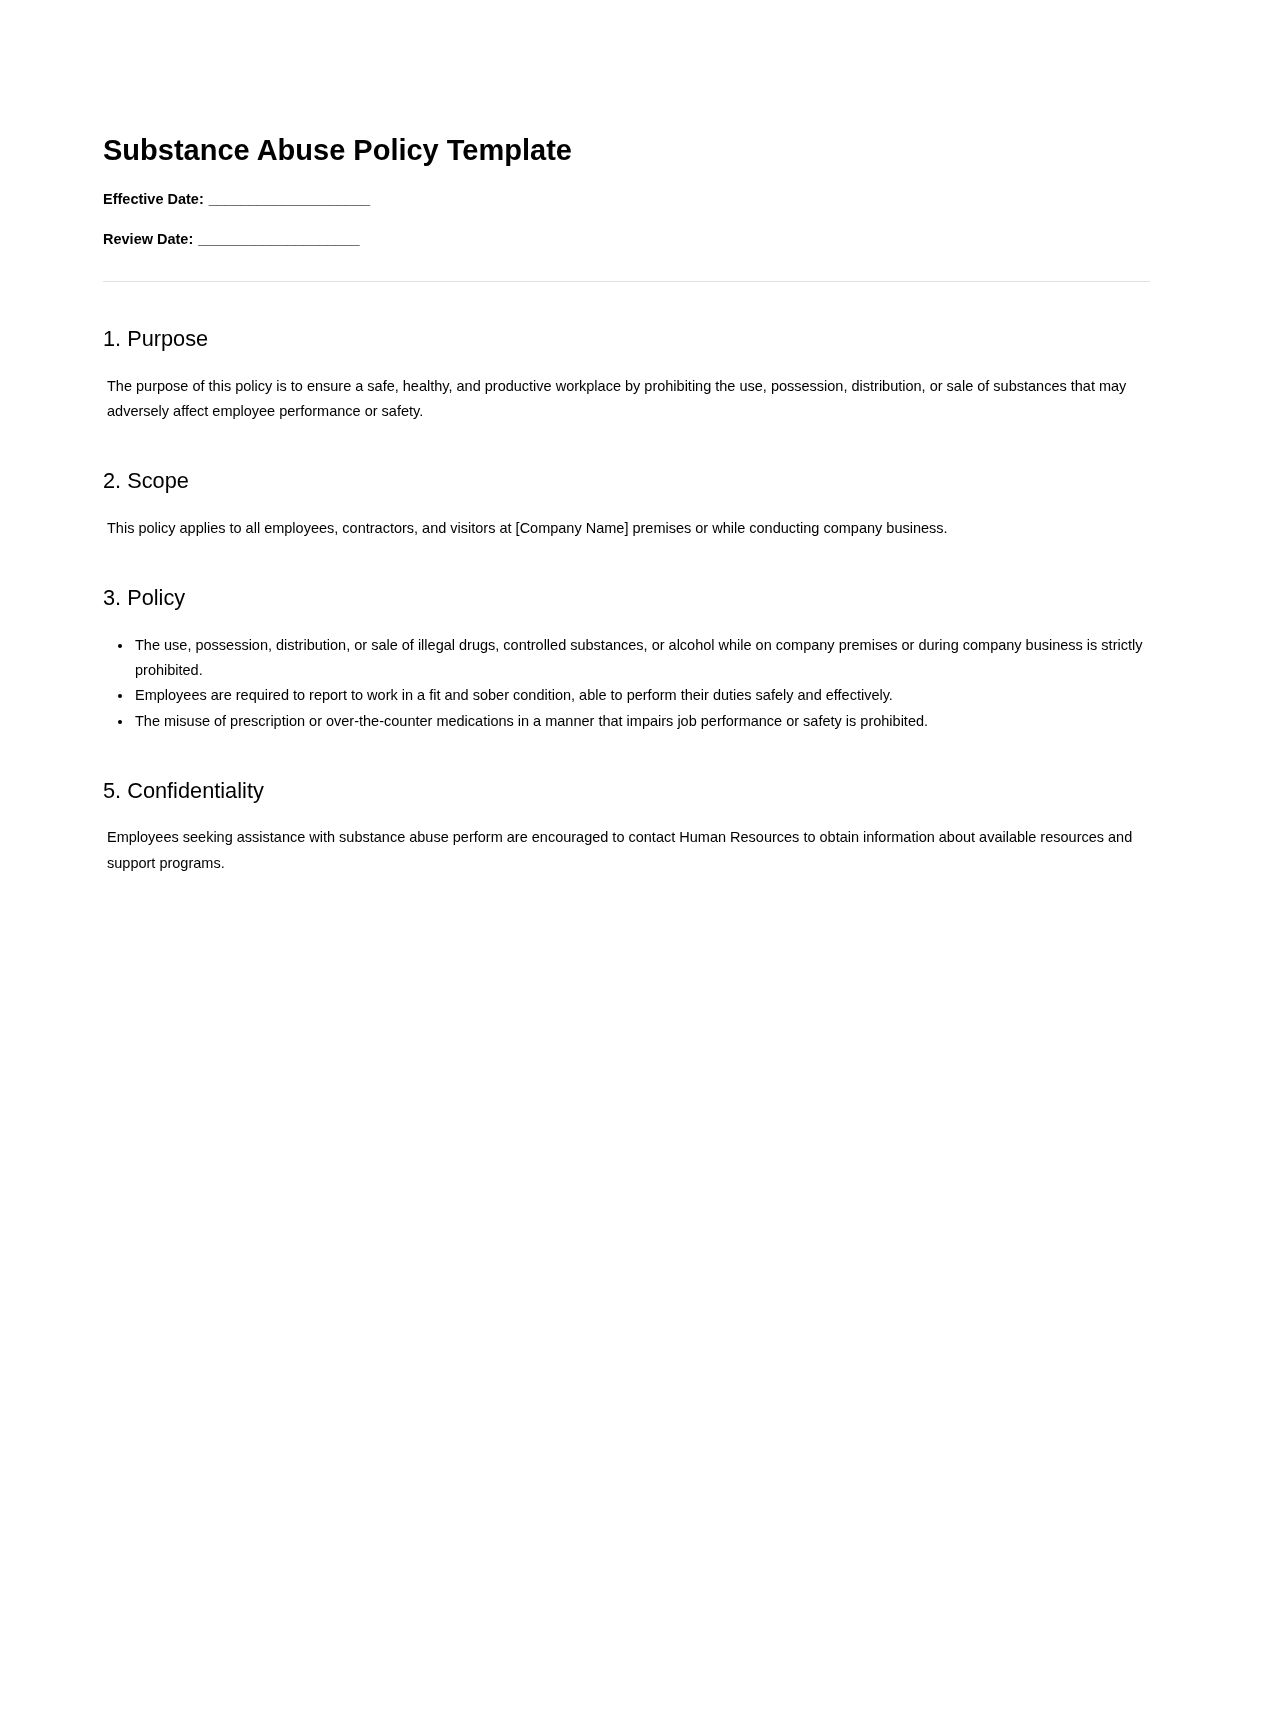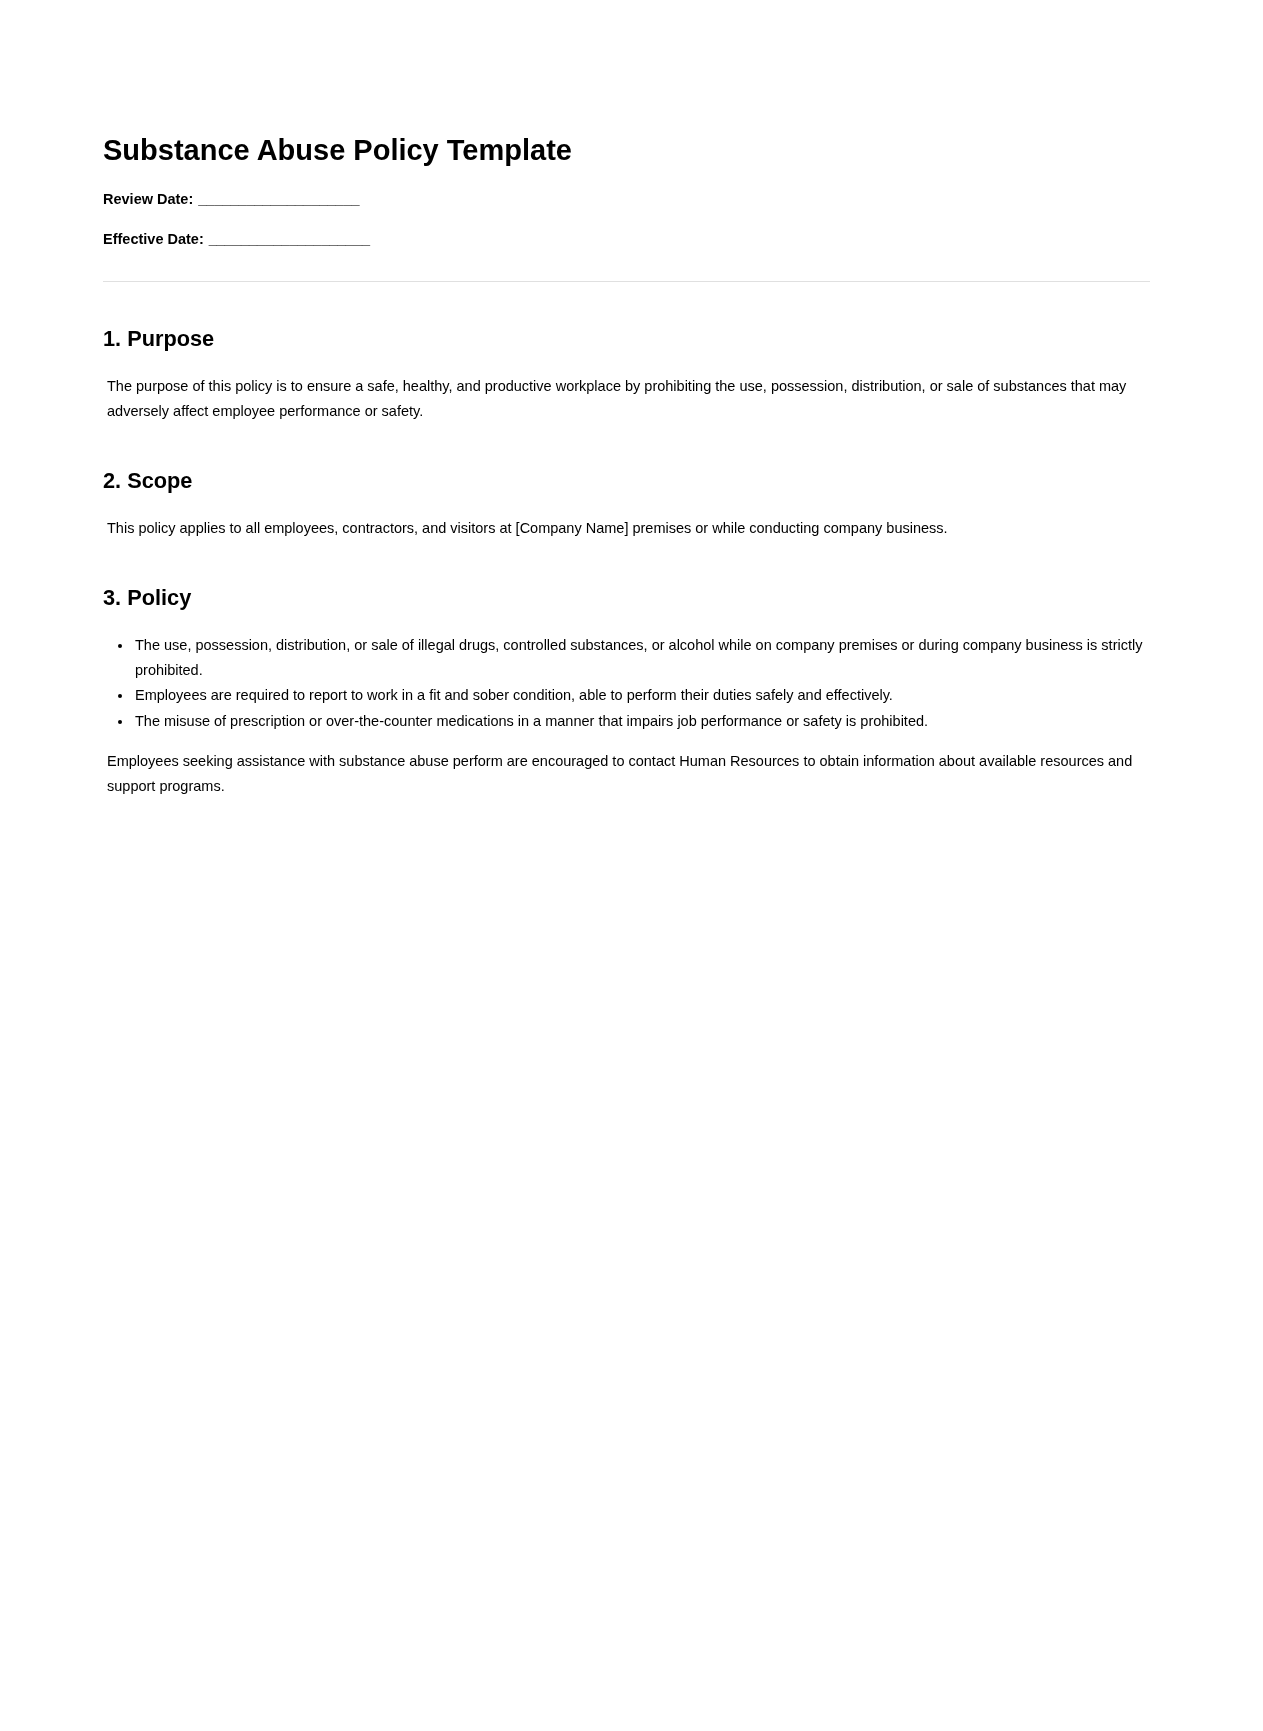--- a/index.html
+++ b/index.html
@@ -45,21 +45,21 @@
     letter-spacing: 0;
   }
   .divider {
     border: none;
     border-top: 1px solid #e0e0e0;
     height: 0;
     margin: 2em 0;
   }
   .section-heading {
     font-size: 1.5em;
-    font-weight: 700;
+    font-weight: 400;
     line-height: 1.2;
     margin: 2em 0 1em 0;
   }
   .body-text {
     line-height: 1.75;
     margin: 0 0 1em 4px;
   }
   .bullet-list {
     margin: 8px 0 1em 0;
     padding-left: 30px;
@@ -72,23 +72,23 @@
 </style>
 </head>
 <body>
 
 <div class="page">
   <div class="doc-clip">
     <div class="doc">
 
       <h1 class="doc-title">Substance Abuse Policy Template</h1>
 
+      <p class="date-line"><span>Effective Date:</span><span class="date-blank">____________________</span></p>
+
       <p class="date-line"><span>Review Date:</span><span class="date-blank">____________________</span></p>
-
-      <p class="date-line"><span>Effective Date:</span><span class="date-blank">____________________</span></p>
 
       <hr class="divider">
 
       <div>
         <h2 class="section-heading">1. Purpose</h2>
         <p class="body-text">The purpose of this policy is to ensure a safe, healthy, and productive workplace by prohibiting the use, possession, distribution, or sale of substances that may adversely affect employee performance or safety.</p>
       </div>
 
       <div>
         <h2 class="section-heading">2. Scope</h2>
@@ -99,20 +99,21 @@
         <h2 class="section-heading">3. Policy</h2>
         <ul class="bullet-list">
           <li>The use, possession, distribution, or sale of illegal drugs, controlled substances, or alcohol while on company premises or during company business is strictly prohibited.</li>
           <li>Employees are required to report to work in a fit and sober condition, able to perform their duties safely and effectively.</li>
           <li>The misuse of prescription or over-the-counter medications in a manner that impairs job performance or safety is prohibited.</li>
         </ul>
       </div>
 
 
       <div>
+        <h2 class="section-heading">5. Confidentiality</h2>
       </div>
 
 
       <div>
         <p class="body-text">Employees seeking assistance with substance abuse perform are encouraged to contact Human Resources to obtain information about available resources and support programs.</p>
       </div>
 
     </div>
   </div>
 </div>

